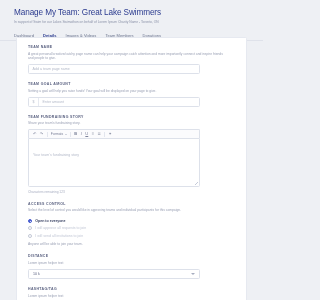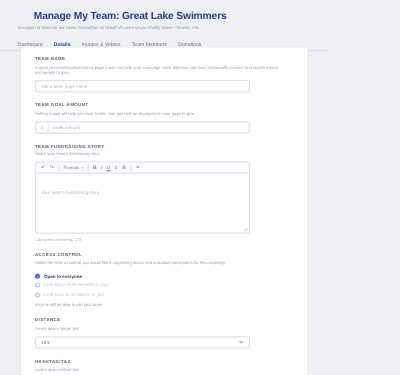--- a/index.html
+++ b/index.html
@@ -7,22 +7,22 @@
     width: 263px; height: 300px;
     background: #eef0f4;
     font-family: "Liberation Sans", sans-serif;
     overflow: hidden;
   }
   .page { width: 263px; height: 300px; position: relative; background: #eef0f4; }
 
   
   .header { padding: 7px 0 0 14px; }
   .page-title {
-    font-size: 8.2px; font-weight: bold; color: #2b3b8f;
-    letter-spacing: -0.1px; line-height: 11px; white-space: nowrap; margin-left: 13px;
+    font-size: 8.2px; font-weight: normal; color: #2b3b8f;
+    letter-spacing: -0.1px; line-height: 11px; white-space: nowrap;
   }
   .page-subtitle {
     font-size: 3.3px; color: #8b92a8; line-height: 6px;
     margin-top: 1px; white-space: nowrap;
   }
 
   
   .tabs {
     display: flex; align-items: flex-end; gap: 9px;
     margin-top: 5px; padding-left: 14px;

